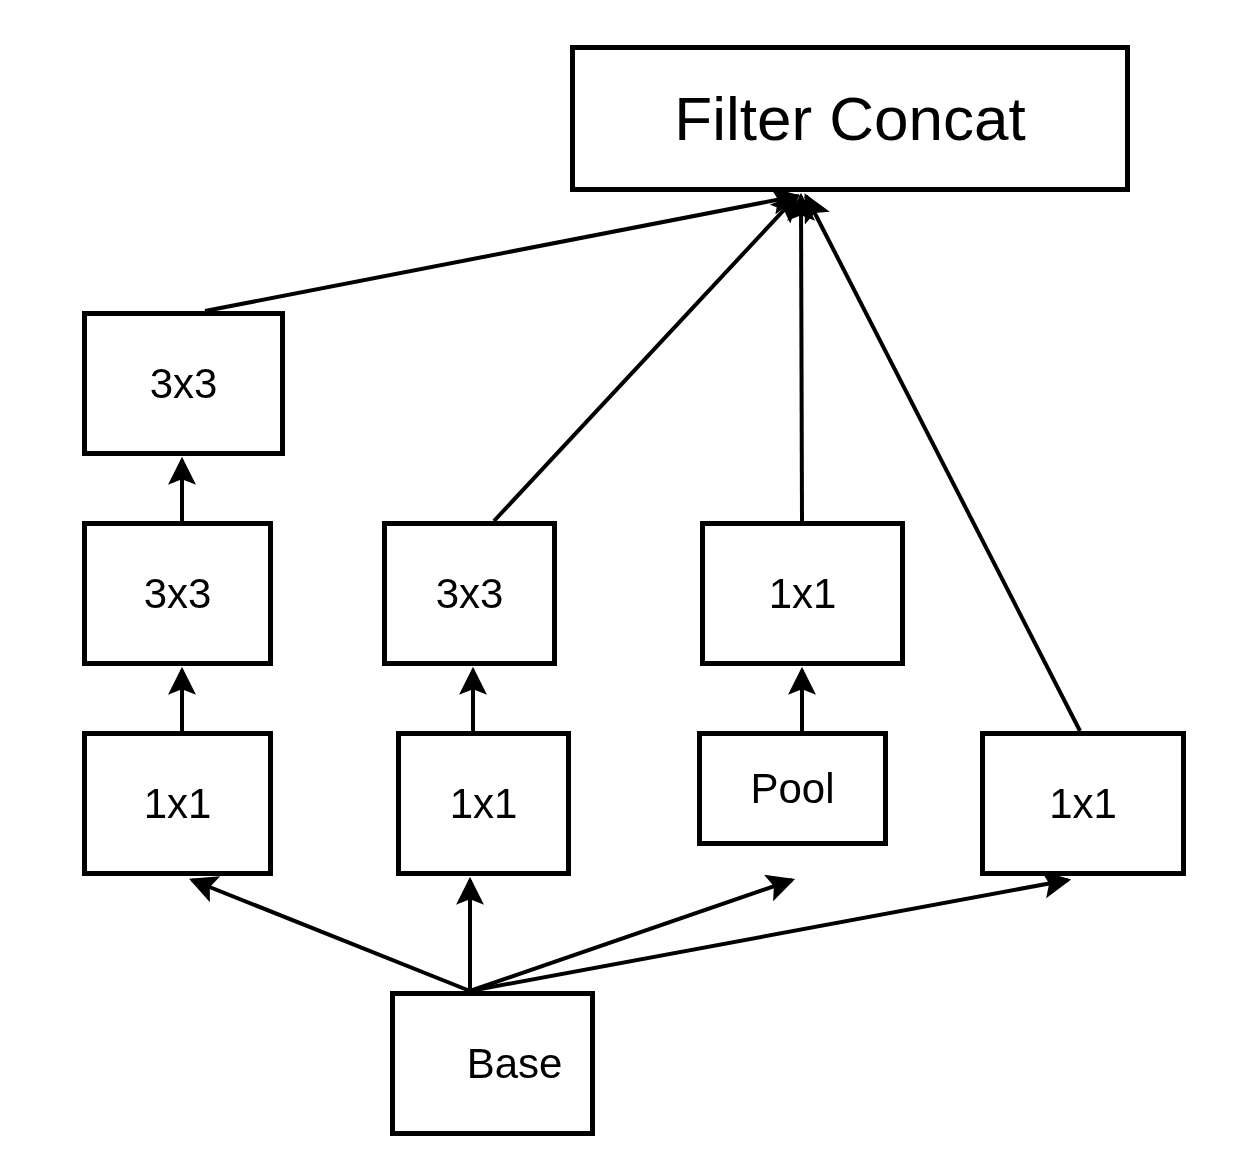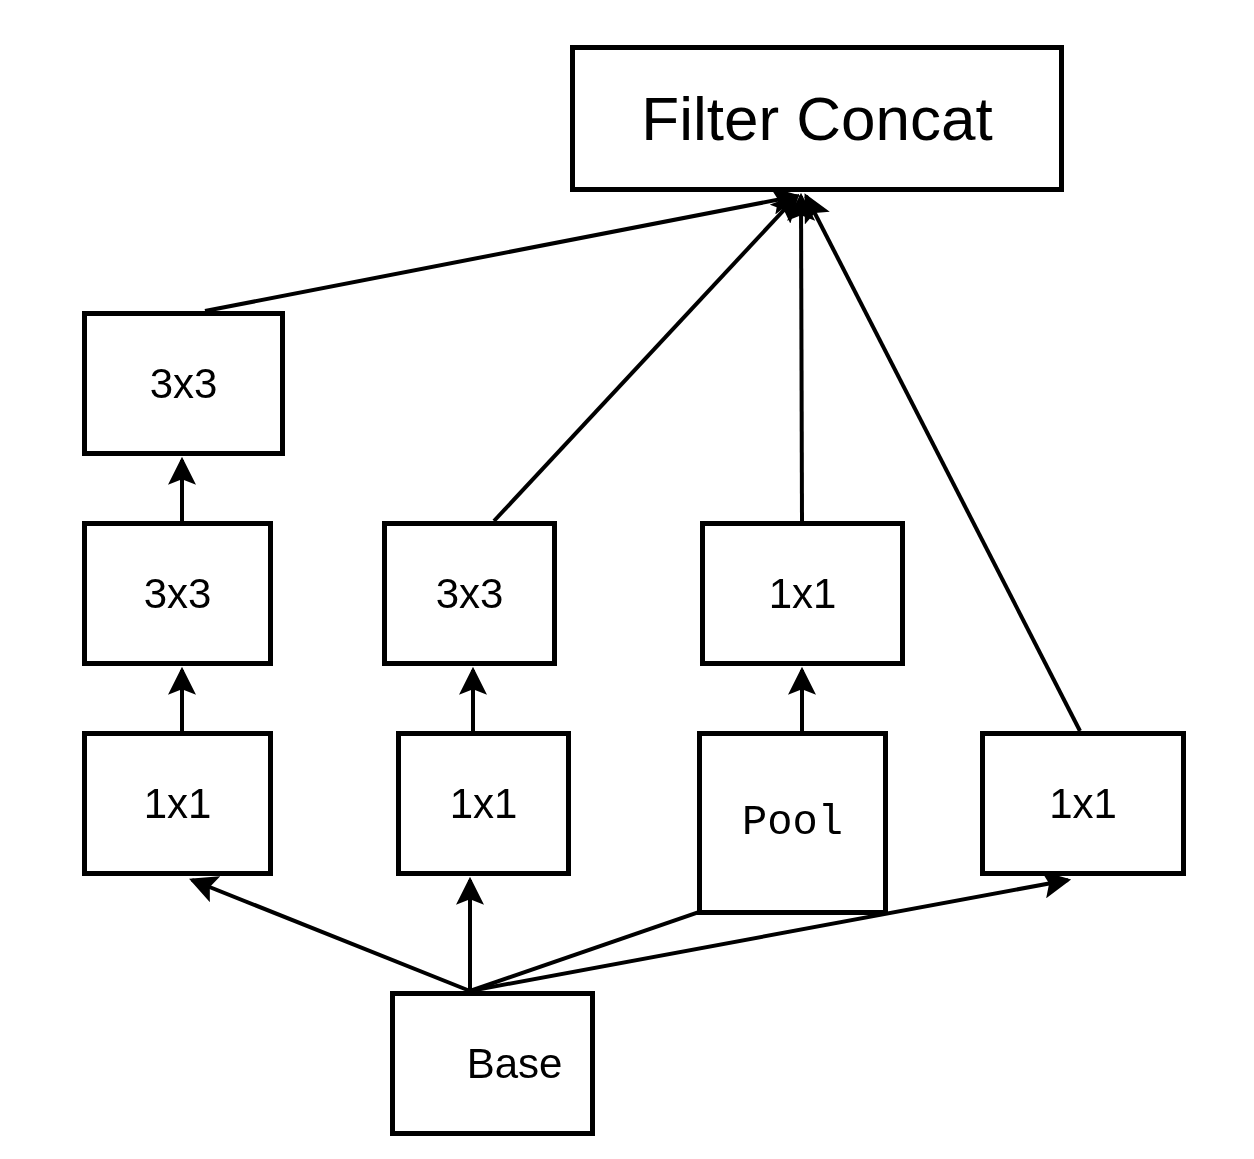--- a/index.html
+++ b/index.html
@@ -69,42 +69,42 @@
         <line x1="802" y1="731" x2="802" y2="670" stroke="#000000" stroke-width="4" marker-end="url(#arrowhead)"></line>
         <line x1="182" y1="521" x2="182" y2="460" stroke="#000000" stroke-width="4" marker-end="url(#arrowhead)"></line>
         <line x1="205" y1="311" x2="797" y2="196" stroke="#000000" stroke-width="4" marker-end="url(#arrowhead)"></line>
         <line x1="494" y1="521" x2="797" y2="196" stroke="#000000" stroke-width="4" marker-end="url(#arrowhead)"></line>
         <line x1="802" y1="521" x2="801" y2="196" stroke="#000000" stroke-width="4" marker-end="url(#arrowhead)"></line>
         <line x1="1080" y1="731" x2="806" y2="196" stroke="#000000" stroke-width="4" marker-end="url(#arrowhead)"></line>
       </g>
   </svg>
 
   <div id="node-layer">
-      <div class="node node-lg" style="left: 570px; top: 45px; width: 494px; height: 147px; border-color: rgb(0, 0, 0);">
+      <div class="node node-lg" style="left: 570px; top: 45px; width: 560px; height: 147px; border-color: rgb(0, 0, 0);">
         <span>Filter Concat</span>
       </div>
       <div class="node node-md" style="left: 82px; top: 311px; width: 203px; height: 145px; border-color: rgb(0, 0, 0);">
         <span>3x3</span>
       </div>
       <div class="node node-md" style="left: 82px; top: 521px; width: 191px; height: 145px; border-color: rgb(0, 0, 0);">
         <span>3x3</span>
       </div>
       <div class="node node-md" style="left: 382px; top: 521px; width: 175px; height: 145px; border-color: rgb(0, 0, 0);">
         <span>3x3</span>
       </div>
       <div class="node node-md" style="left: 700px; top: 521px; width: 205px; height: 145px; border-color: rgb(0, 0, 0);">
         <span>1x1</span>
       </div>
       <div class="node node-md" style="left: 82px; top: 731px; width: 191px; height: 145px; border-color: rgb(0, 0, 0);">
         <span>1x1</span>
       </div>
       <div class="node node-md" style="left: 396px; top: 731px; width: 175px; height: 145px; border-color: rgb(0, 0, 0);">
         <span>1x1</span>
       </div>
-      <div class="node node-md" style="left: 697px; top: 731px; width: 191px; height: 184px; border-color: rgb(0, 0, 0); font-family: Liberation Mono, monospace;">
+      <div class="node node-md" style="left: 697px; top: 731px; width: 191px; height: 115px; border-color: rgb(0, 0, 0);">
         <span>Pool</span>
       </div>
       <div class="node node-md" style="left: 980px; top: 731px; width: 206px; height: 145px; border-color: rgb(0, 0, 0);">
         <span>1x1</span>
       </div>
       <div class="node node-md" style="left: 390px; top: 991px; width: 205px; height: 145px; border-color: rgb(0, 0, 0); padding-left: 44px;">
         <span>Base</span>
       </div>
     </div>
 

